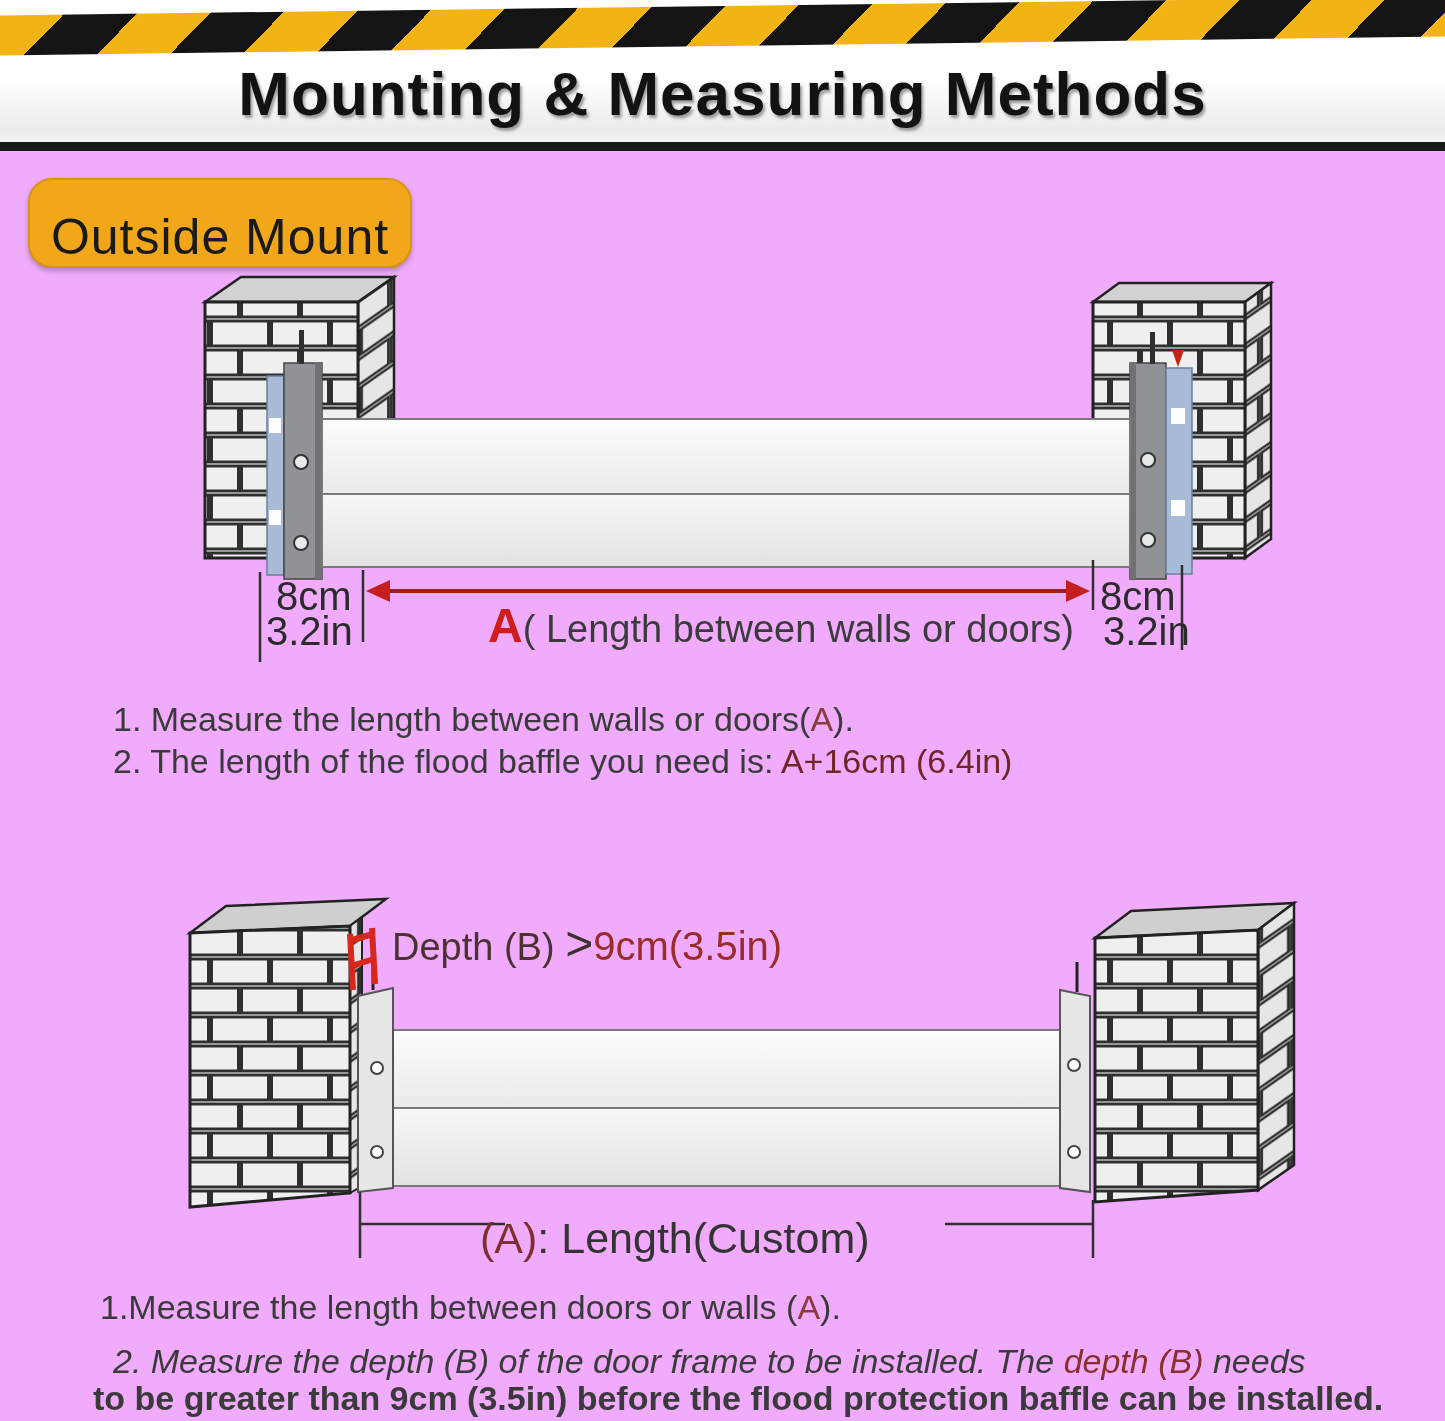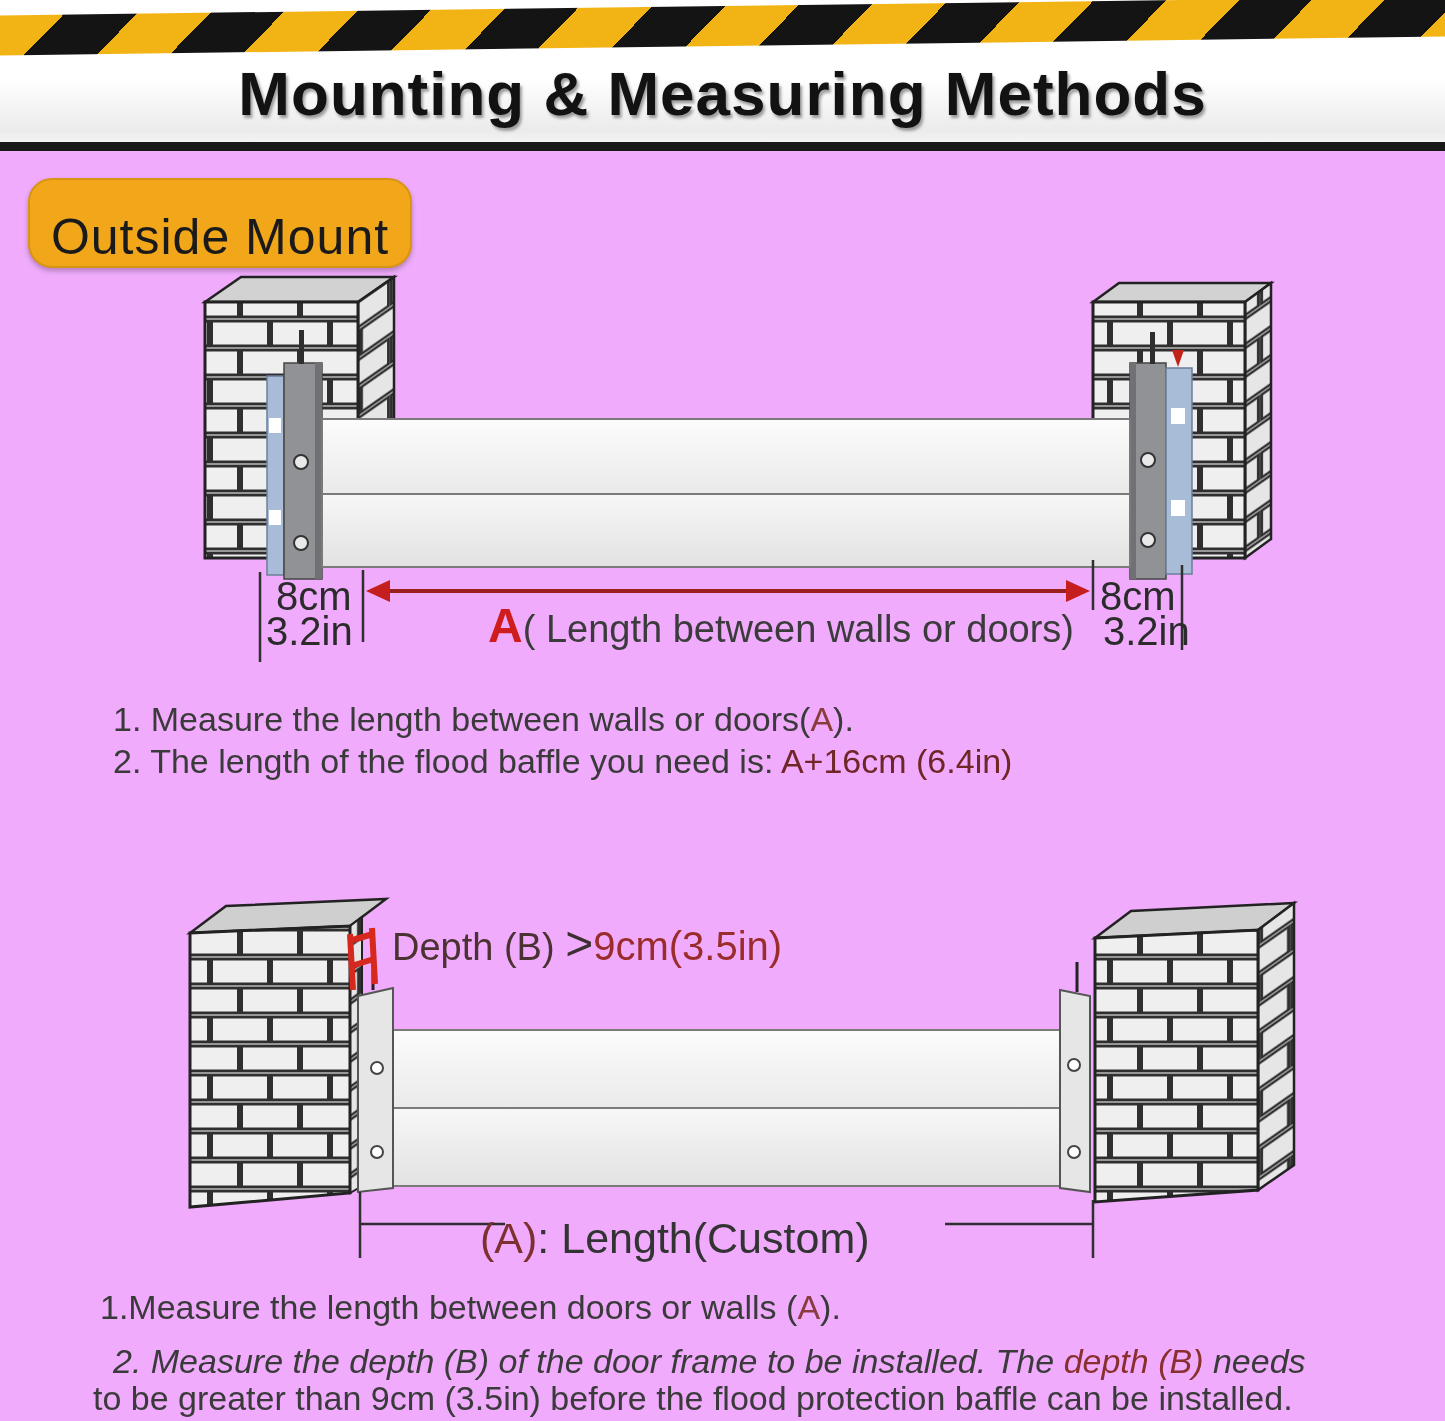--- a/index.html
+++ b/index.html
@@ -232,15 +232,15 @@
   <div class="ovl len-wrap">
     <span class="len-em">(A)</span><span class="len-caption">: Length(Custom)</span>
   </div>
 
   <div class="ovl step" style="left:100px;top:1288px;">
     <span>1.Measure the length between doors or walls (</span><span class="em-red">A</span><span>).</span>
   </div>
   <div class="ovl step" style="left:113px;top:1342px;font-style:italic;">
     <span>2. Measure the depth (B) of the door frame to be installed. The </span><span class="em-maroon">depth (B)</span><span> needs</span>
   </div>
-  <div class="ovl step" style="left:93px;top:1379px;">to be greater than 9cm (3.5in) before the flood protection baffle can be installed.</div>
+  <div class="ovl step" style="left:93px;top:1379px;font-weight:bold;">to be greater than 9cm (3.5in) before the flood protection baffle can be installed.</div>
 
 </div>
 
 </body></html>

